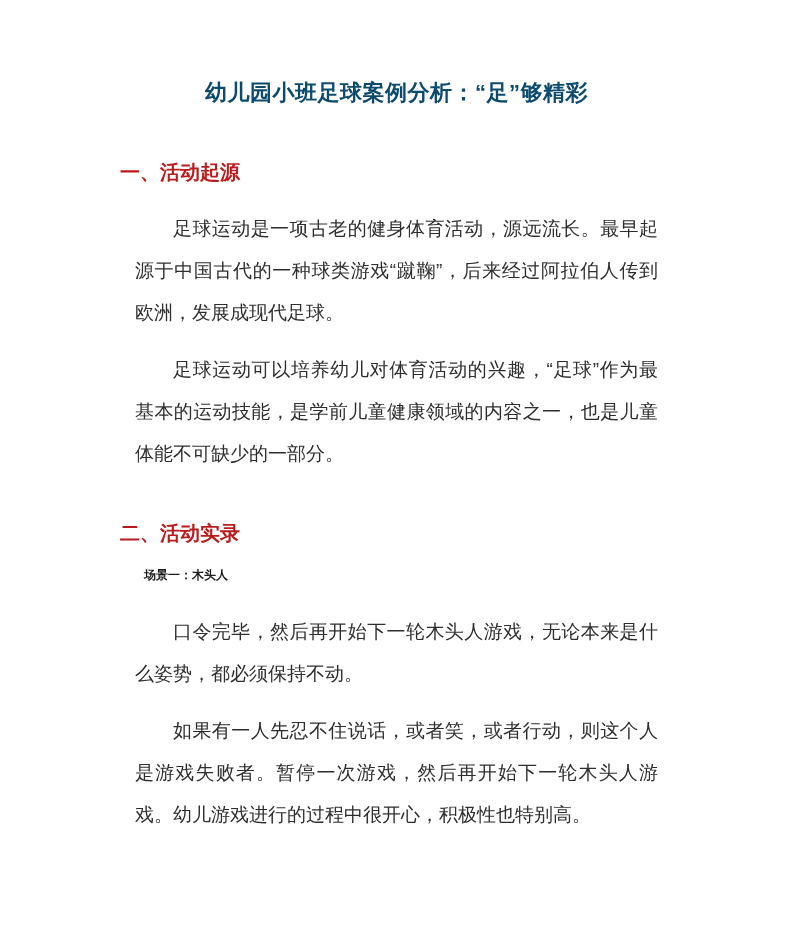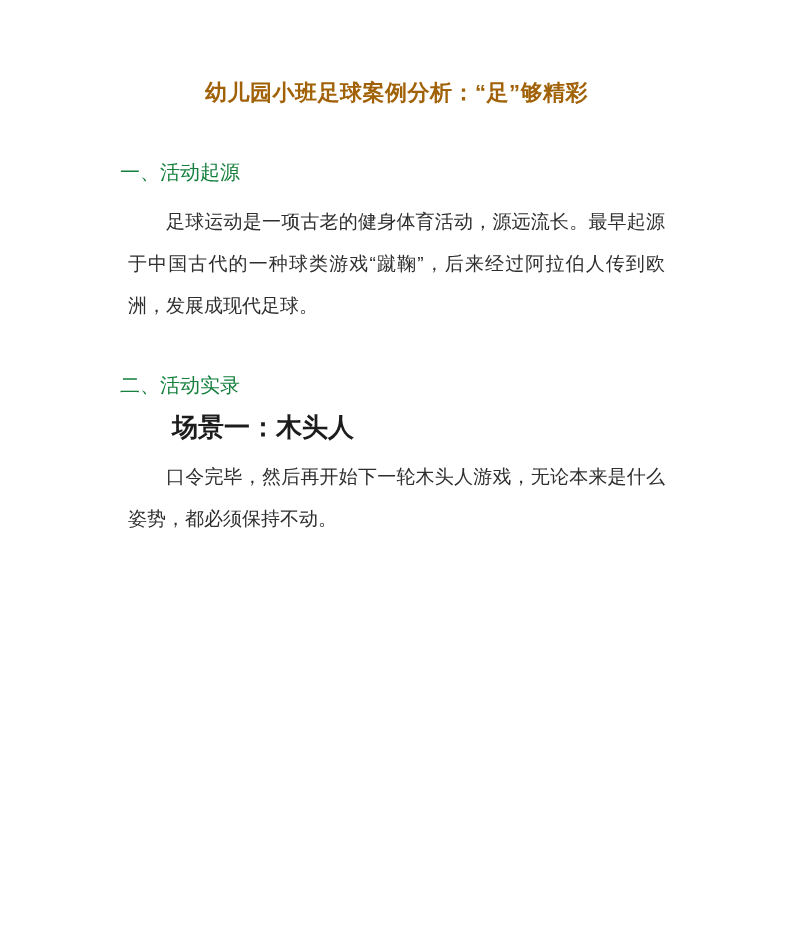--- a/index.html
+++ b/index.html
@@ -20,63 +20,65 @@
     padding: 72px 120px 0 120px;
     overflow: hidden;
     background: #ffffff;
   }
   .doc-title {
     margin: 0 0 37px 0;
     font-size: 22px;
     line-height: 42px;
     font-weight: 700;
     text-align: center;
-    color: #a16207;
+    color: #0c4a6e;
     letter-spacing: 0.5px;
   }
   .section-heading {
     margin: 0;
     font-size: 20px;
     line-height: 42px;
-    font-weight: 400;
-    color: #15803d;
+    font-weight: 700;
+    color: #b91c1c;
   }
   .section-heading.gap-above {
     margin-top: 37px;
   }
   .sub-heading {
     margin: 0;
-    font-size: 26px;
+    font-size: 12px;
     line-height: 42px;
     font-weight: 700;
     text-indent: 2em;
     color: #1c1c1c;
   }
   .body-para {
-    margin: 8px;
+    margin: 15px;
     font-size: 19px;
     line-height: 42px;
     text-indent: 2em;
     text-align: justify;
     color: #2e2e2e;
   }
 </style>
 </head>
 <body>
 
 <div class="page">
 
   <h1 class="doc-title">幼儿园小班足球案例分析：“足”够精彩</h1>
 
   <h2 class="section-heading">一、活动起源</h2>
 
   <p class="body-para">足球运动是一项古老的健身体育活动，源远流长。最早起源于中国古代的一种球类游戏“蹴鞠”，后来经过阿拉伯人传到欧洲，发展成现代足球。</p>
 
+  <p class="body-para">足球运动可以培养幼儿对体育活动的兴趣，“足球”作为最基本的运动技能，是学前儿童健康领域的内容之一，也是儿童体能不可缺少的一部分。</p>
 
   <h2 class="section-heading gap-above">二、活动实录</h2>
 
   <h3 class="sub-heading">场景一：木头人</h3>
 
 
   <p class="body-para">口令完毕，然后再开始下一轮木头人游戏，无论本来是什么姿势，都必须保持不动。</p>
 
+  <p class="body-para">如果有一人先忍不住说话，或者笑，或者行动，则这个人是游戏失败者。暂停一次游戏，然后再开始下一轮木头人游戏。幼儿游戏进行的过程中很开心，积极性也特别高。</p>
 
 </div>
 
 </body></html>

